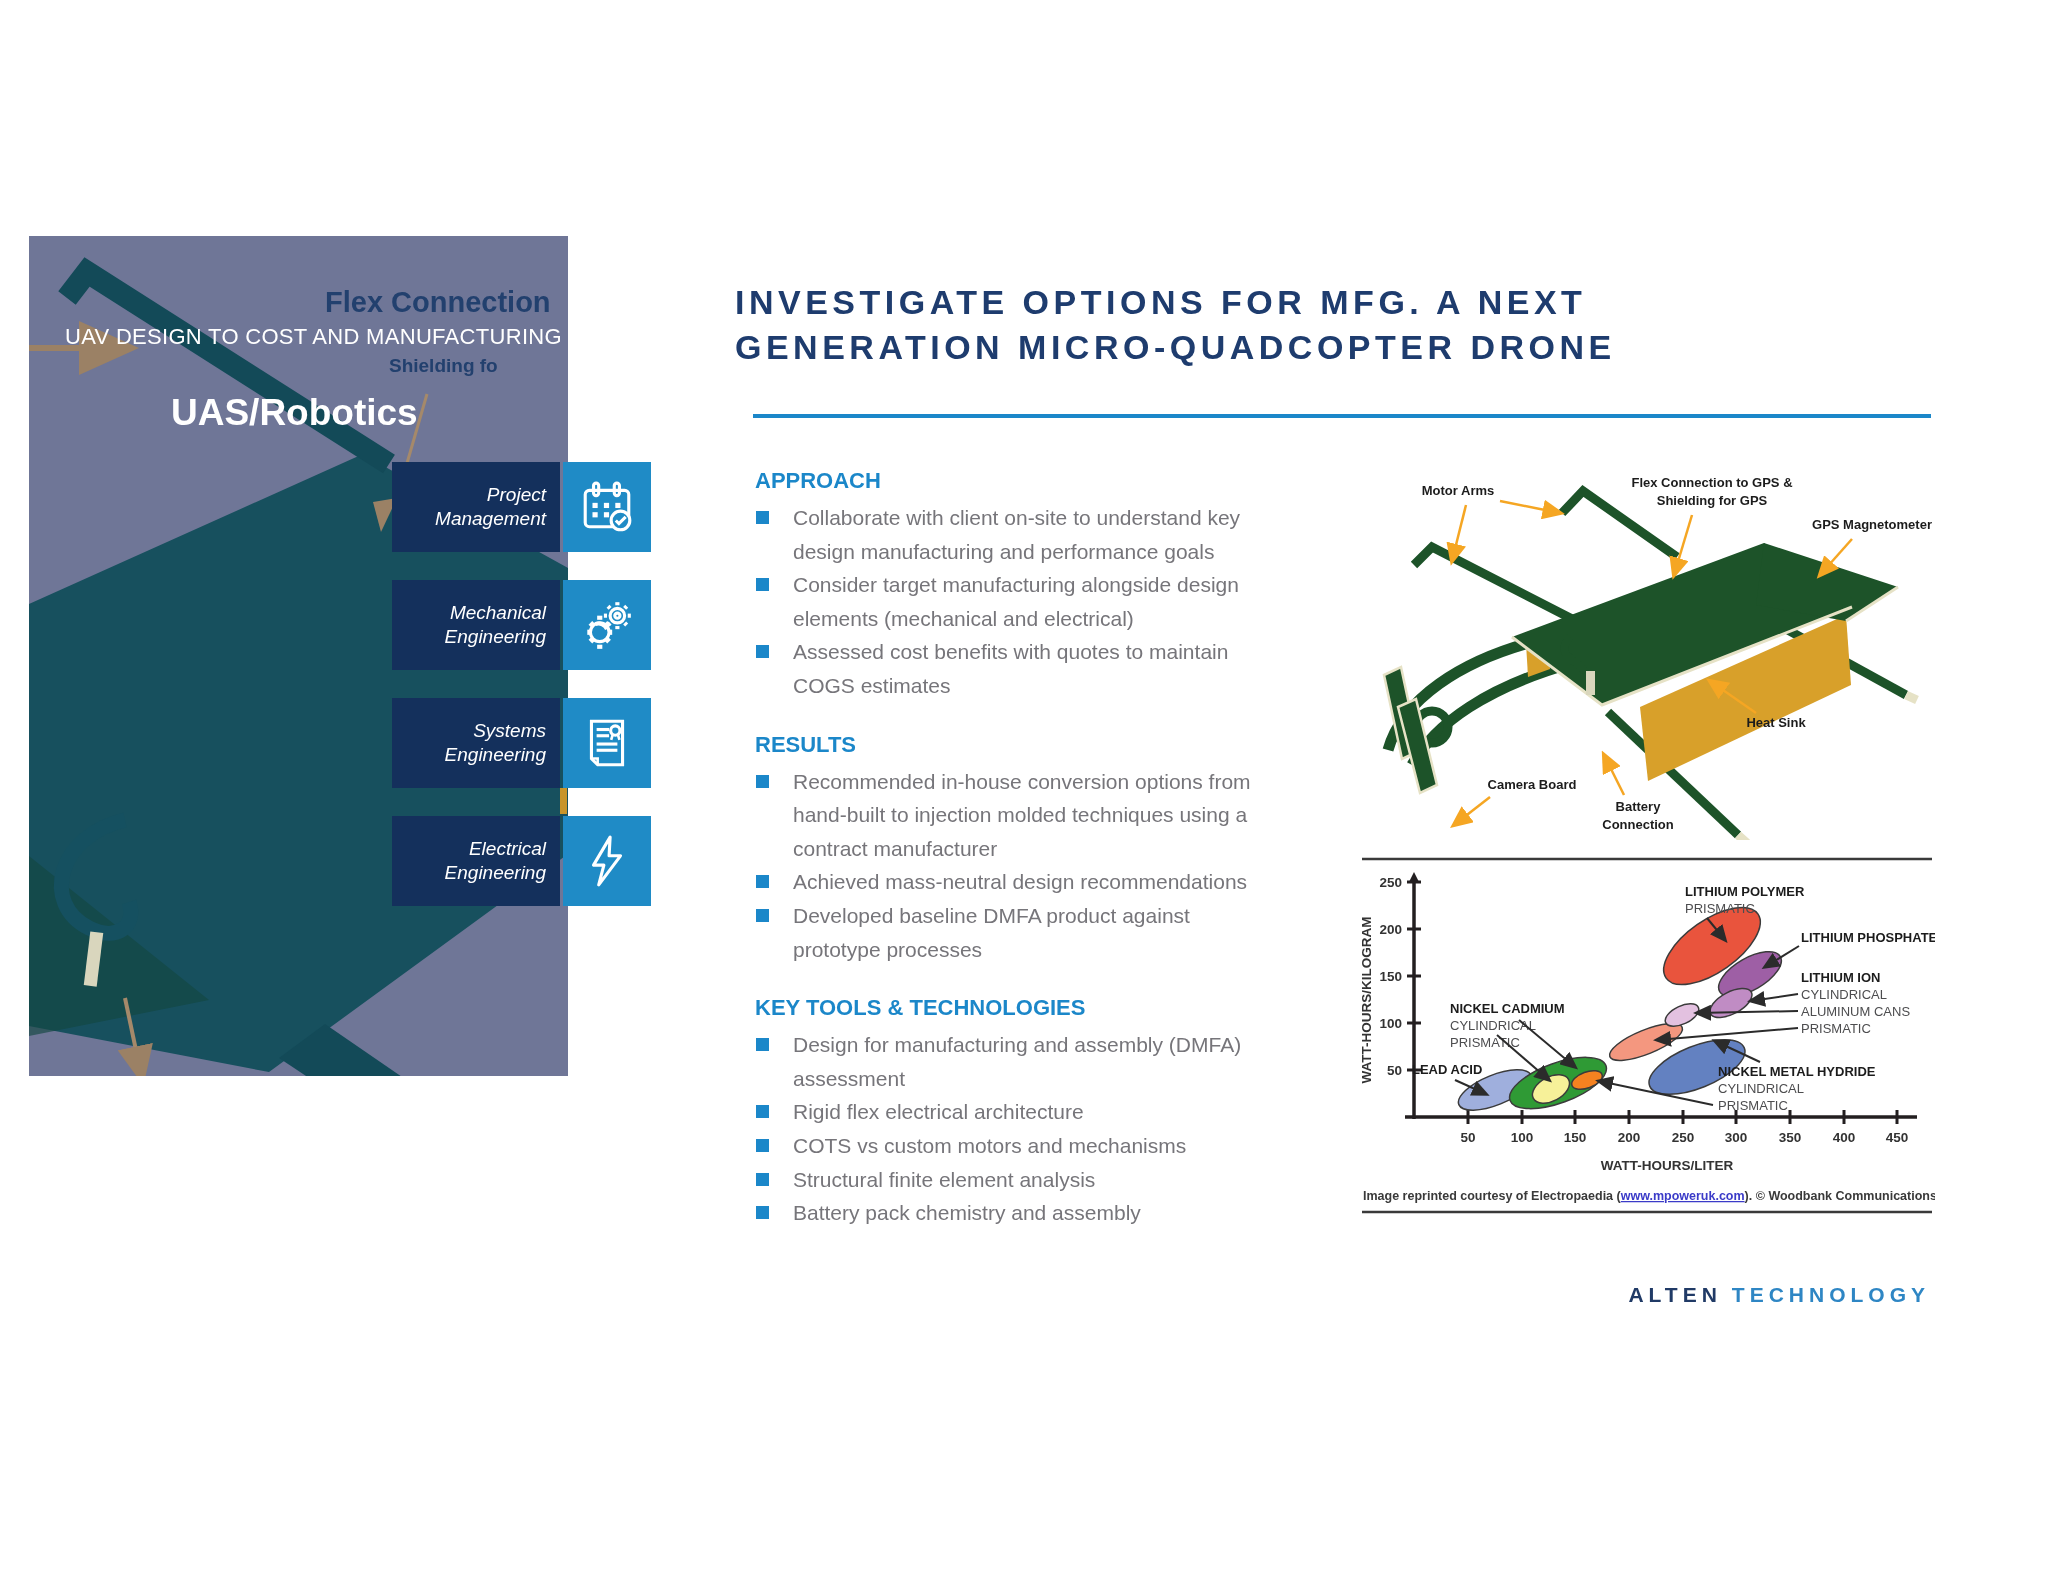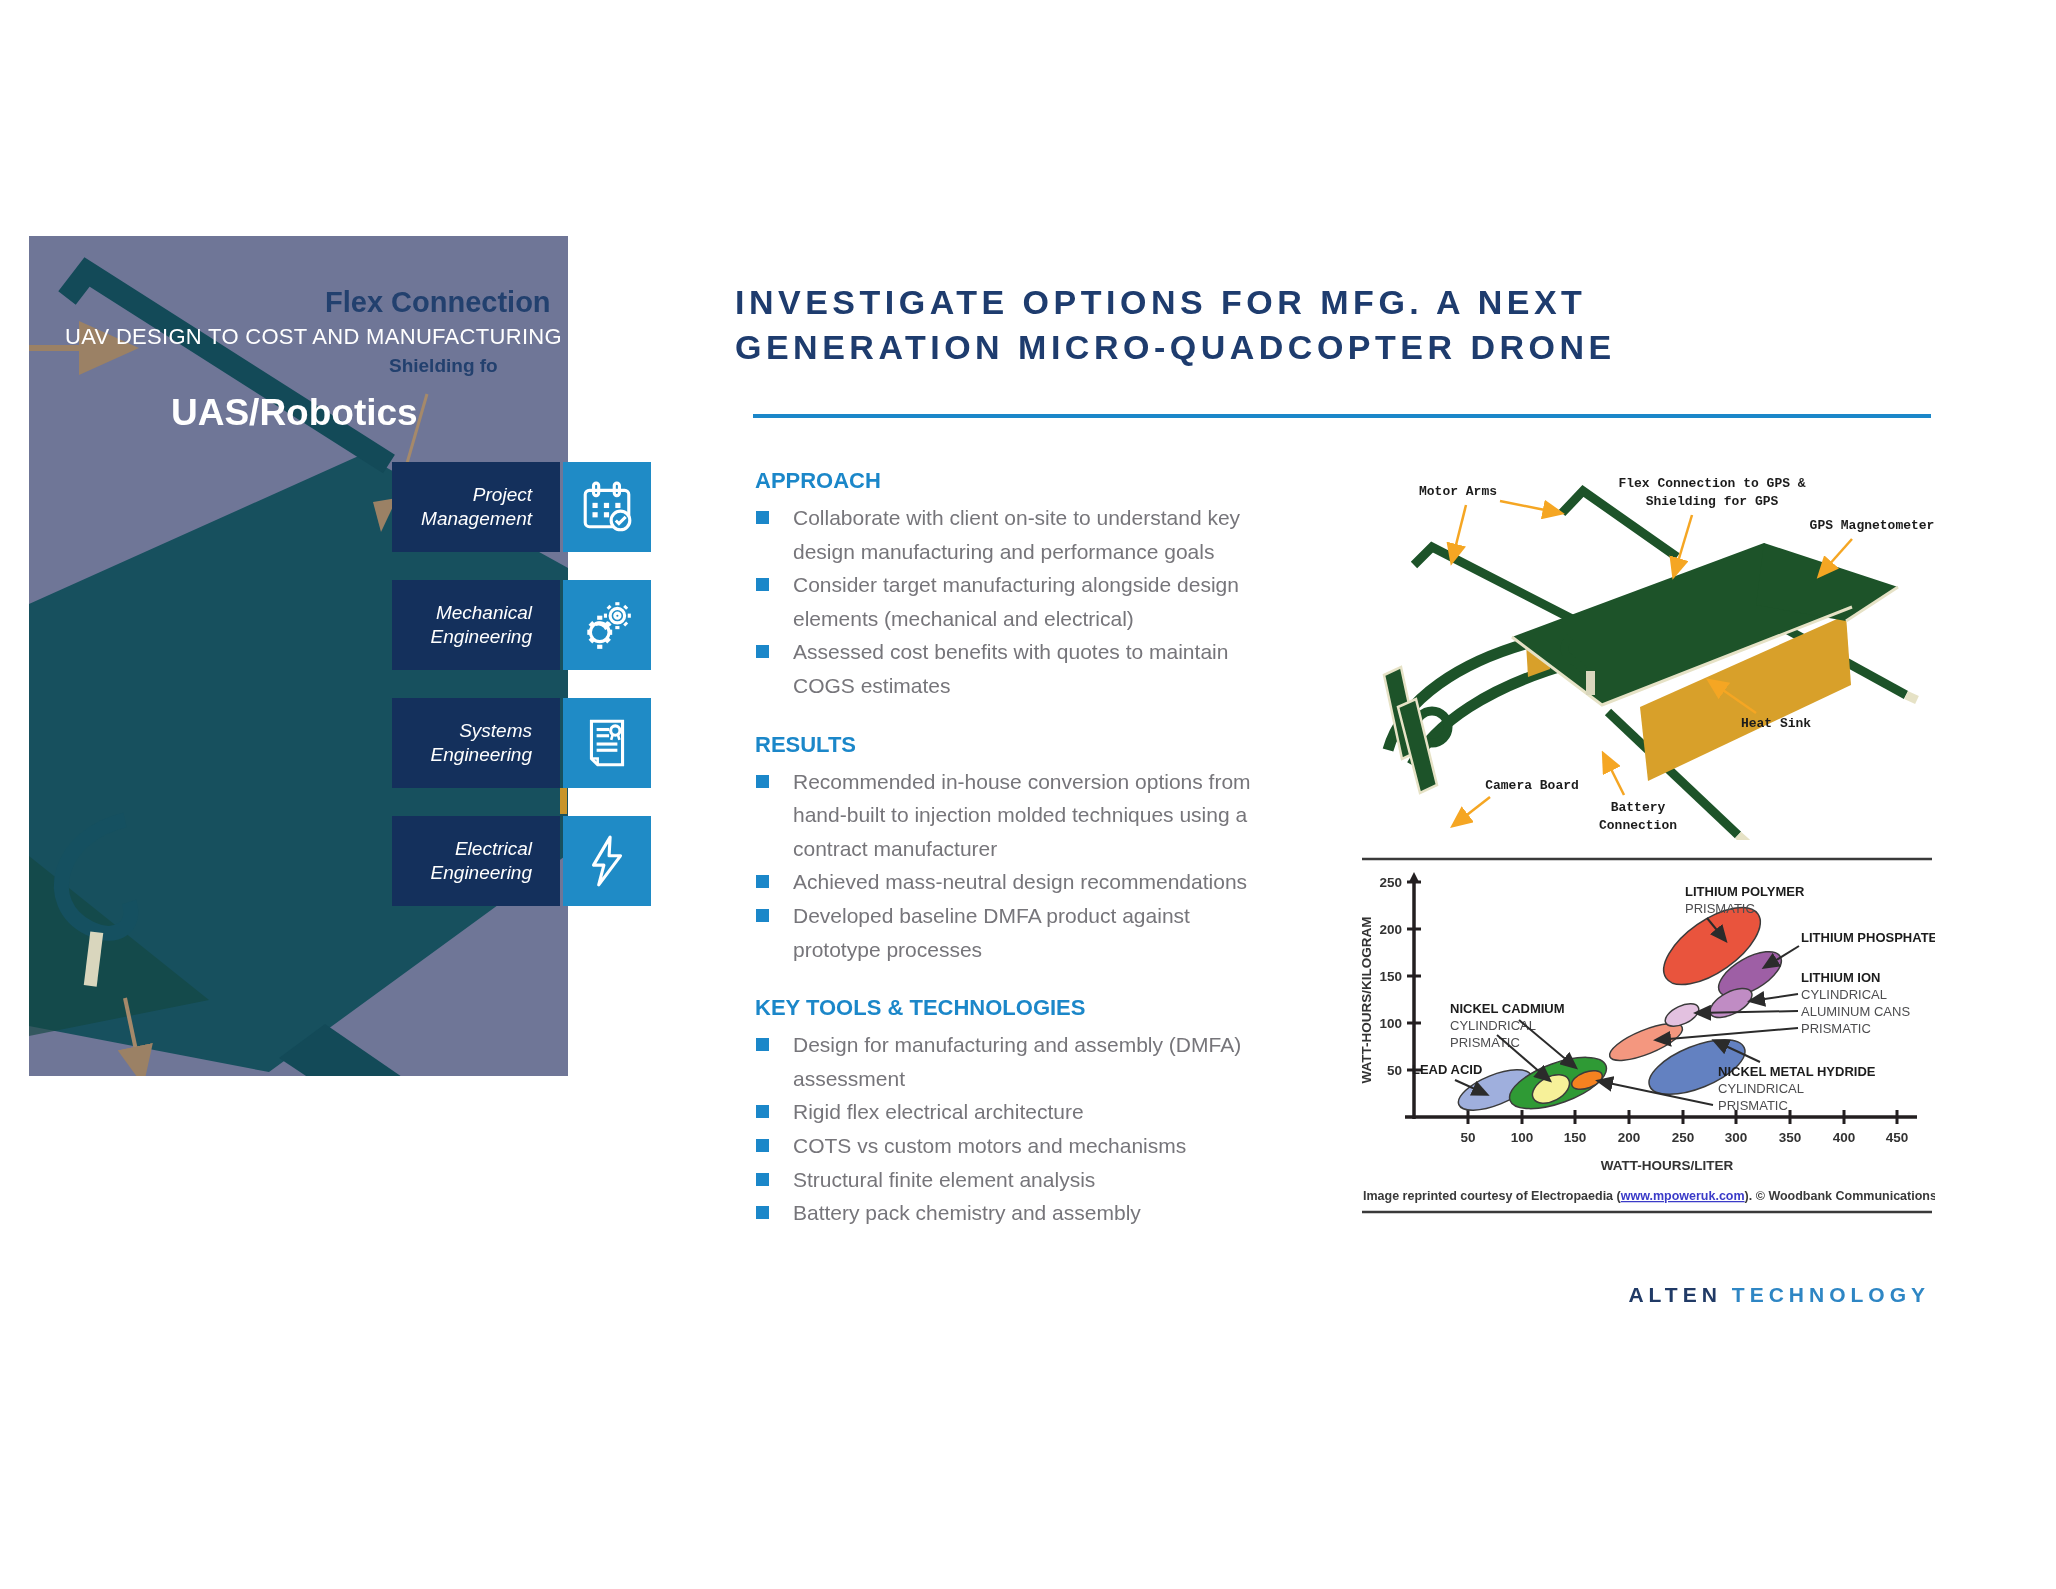--- a/index.html
+++ b/index.html
@@ -18,38 +18,38 @@
   .panel-title{position:absolute;left:142px;top:156px;color:#ffffff;
                font-size:37px;font-weight:bold;white-space:nowrap;}
   .bg-batt{position:absolute;width:300px;left:82px;text-align:center;
            color:#2b3e69;font-weight:bold;font-size:30px;}
   .bg-batt1{top:926px;} .bg-batt2{top:974px;}
 
   
   .cap-label{position:absolute;left:392px;width:168px;height:90px;
              background:#14305c;color:#ffffff;font-style:italic;font-size:19px;
              line-height:24px;text-align:right;display:flex;flex-direction:column;
-             justify-content:center;box-sizing:border-box;padding-right:28px;}
+             justify-content:center;box-sizing:border-box;padding-right:14px;}
   .cap-icon{position:absolute;left:563px;width:88px;height:90px;background:#1f8bc6;
             display:flex;align-items:center;justify-content:center;}
   .gold-sliver{position:absolute;left:560px;top:788px;width:7px;height:26px;background:#c8942a;}
 
   
   .main-title{position:absolute;left:735px;top:280px;color:#1e3c6e;
               font-size:34px;font-weight:600;letter-spacing:4.5px;line-height:45px;white-space:nowrap;}
   .title-rule{position:absolute;left:753px;top:414px;width:1178px;height:4px;background:#1b87c9;}
   .content{position:absolute;left:753px;top:456px;width:545px;}
   .content h3{font-size:22px;font-weight:bold;color:#1b87c9;margin:12px 0 7px 2px;}
   .content ul{list-style:none;margin:0 0 29px 0;padding:0;}
   .content li{position:relative;padding-left:40px;font-size:21px;line-height:33.6px;
               color:#76757a;max-width:475px;}
   .sq{position:absolute;left:3px;top:10px;width:13px;height:13px;background:#1b87c9;}
 
   
-  .drone-fig{position:absolute;left:1340px;top:455px;width:610px;height:385px;overflow:hidden;font-family:Liberation Mono, monospace;}
+  .drone-fig{position:absolute;left:1340px;top:455px;width:610px;height:385px;overflow:hidden;}
   .chart-fig{position:absolute;left:1355px;top:850px;width:580px;height:370px;overflow:hidden;}
   .fig-label{font-weight:bold;fill:#1c1c1c;font-size:13px;}
   .fig-sub{fill:#4d4d4f;font-size:13px;}
   .tick-label{fill:#333333;font-weight:bold;font-size:13.5px;}
   .chart-link{fill:#3b3bc8;text-decoration:underline;cursor:pointer;}
 
   
   .logo{position:absolute;right:126px;top:1283px;font-size:21px;font-weight:bold;
         letter-spacing:5px;white-space:nowrap;}
   .logo .p1{color:#203a66;} .logo .p2{color:#2e86c4;margin-left:10px;}

